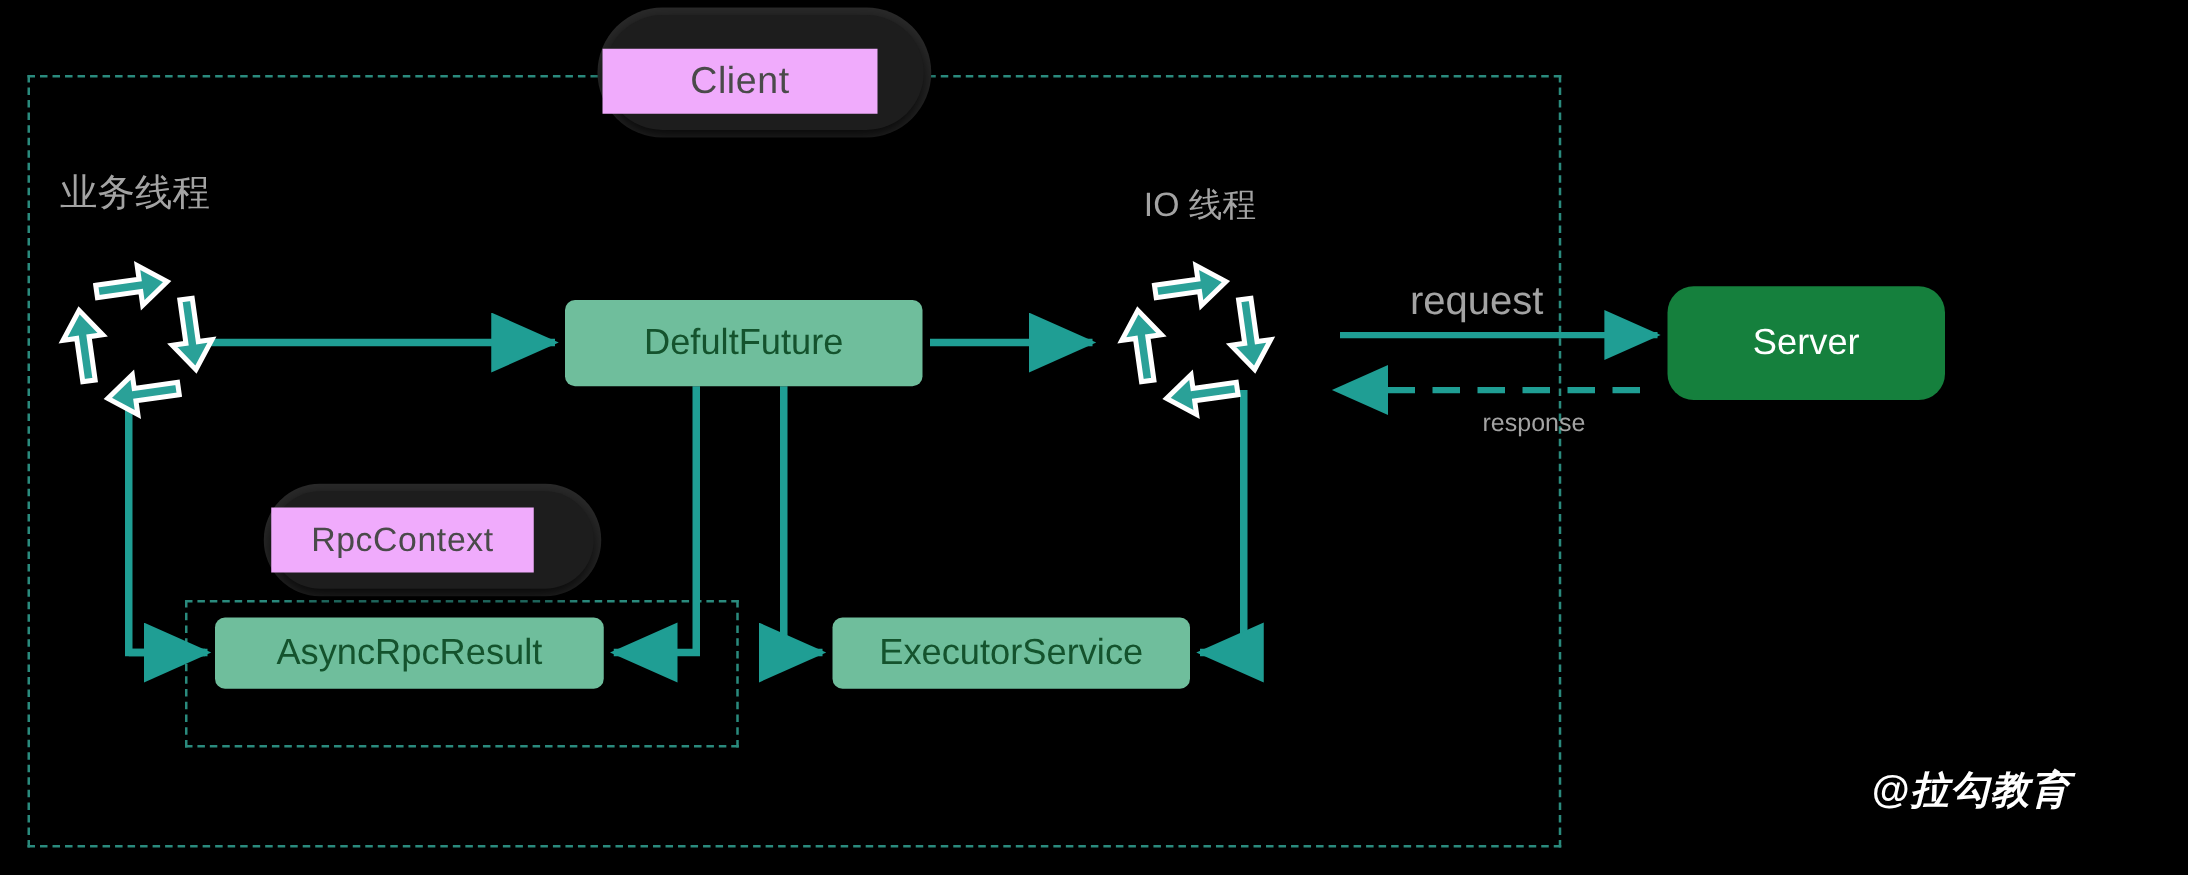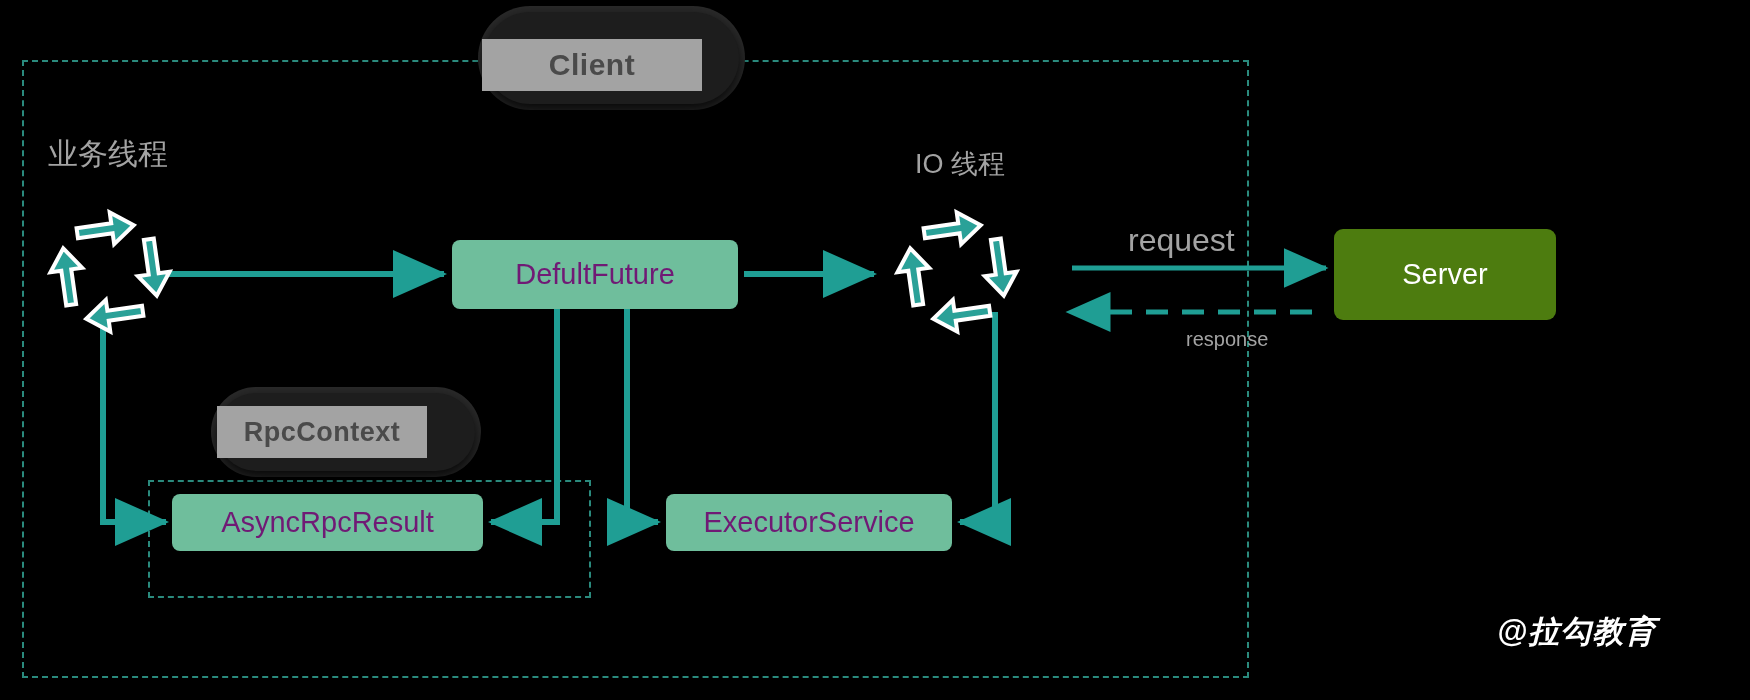--- a/index.html
+++ b/index.html
@@ -42,23 +42,23 @@
   .chip-shadow {
     position: absolute;
     left: 0; top: 0;
     border-radius: 999px;
     background: #1d1d1d;
     box-shadow: 0 6px 16px rgba(0,0,0,0.9),
                 0 0 0 6px #2b2b2b;
   }
   .chip-label {
     position: absolute;
-    background: #a3a3a3;
+    background: #f0abfc;
     color: #4a4a4a;
-    font-weight: bold;
+    font-weight: normal;
     display: flex;
     align-items: center;
     justify-content: center;
     letter-spacing: 0.5px;
     white-space: nowrap;
   }
 
   #client-chip { left: 484px; top: 12px; }
   #client-chip .chip-shadow { width: 255px; height: 92px; }
   #client-chip .chip-label {
@@ -73,38 +73,38 @@
     left: 0px; top: 13px;
     width: 210px; height: 52px;
     font-size: 27px;
   }
 
   
   .green-box {
     position: absolute;
     background: #6fbe9c;
     border-radius: 8px;
-    color: #701a75;
+    color: #14532d;
     display: flex;
     align-items: center;
     justify-content: center;
     font-size: 29px;
     white-space: nowrap;
   }
   #box-defultfuture { left: 452px; top: 240px; width: 286px; height: 69px; }
   #box-asyncrpcresult { left: 172px; top: 494px; width: 311px; height: 57px; }
   #box-executorservice { left: 666px; top: 494px; width: 286px; height: 57px; }
 
   
   #box-server {
     position: absolute;
     left: 1334px; top: 229px;
     width: 222px; height: 91px;
-    background: #4d7c0f;
-    border-radius: 9px;
+    background: #15803d;
+    border-radius: 21px;
     color: #ffffff;
     display: flex;
     align-items: center;
     justify-content: center;
     font-size: 29px;
   }
 
   
   .gray-label {
     position: absolute;

